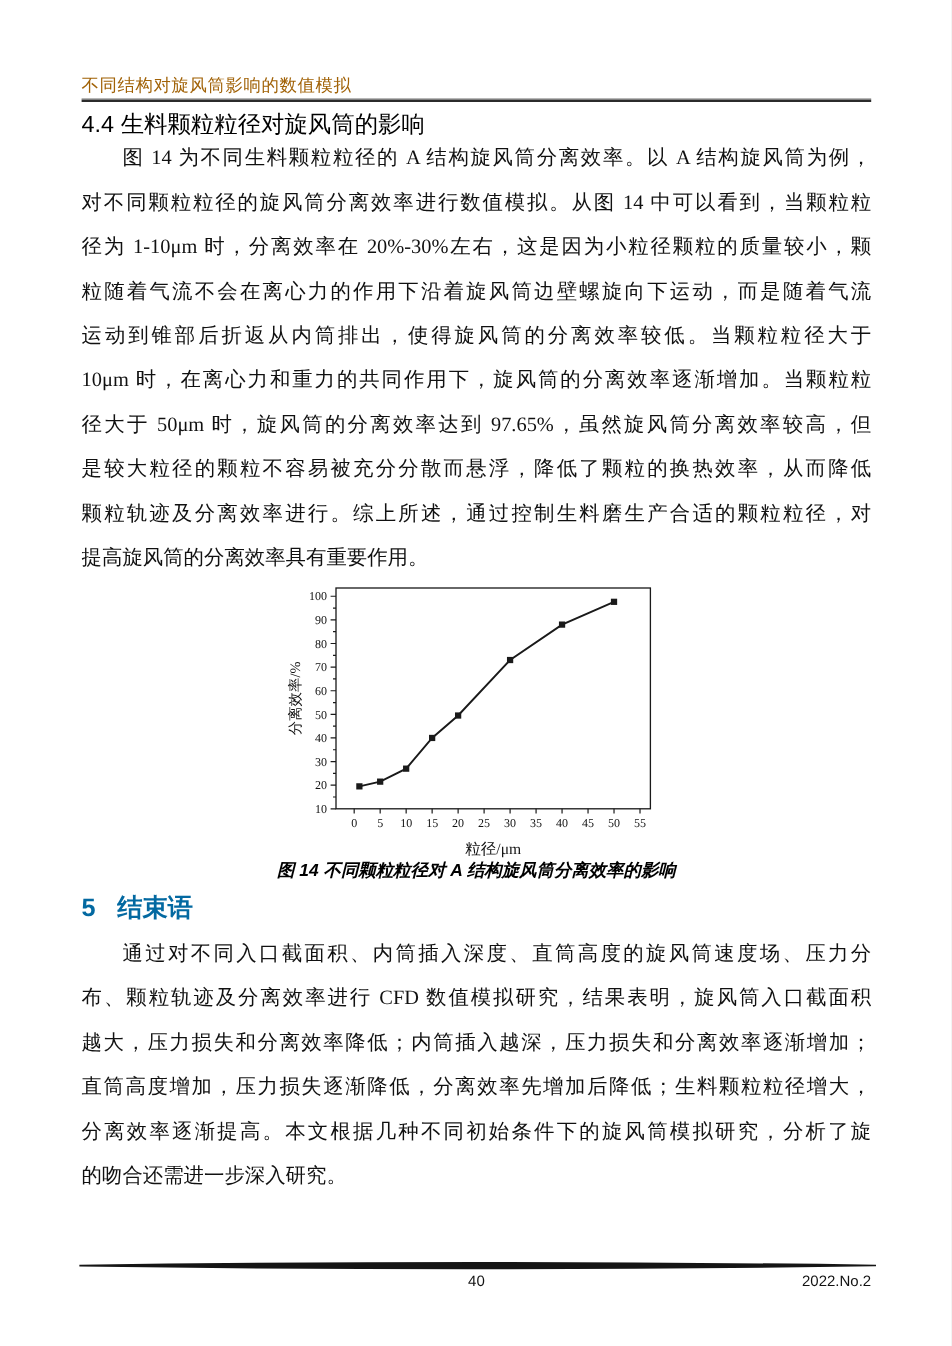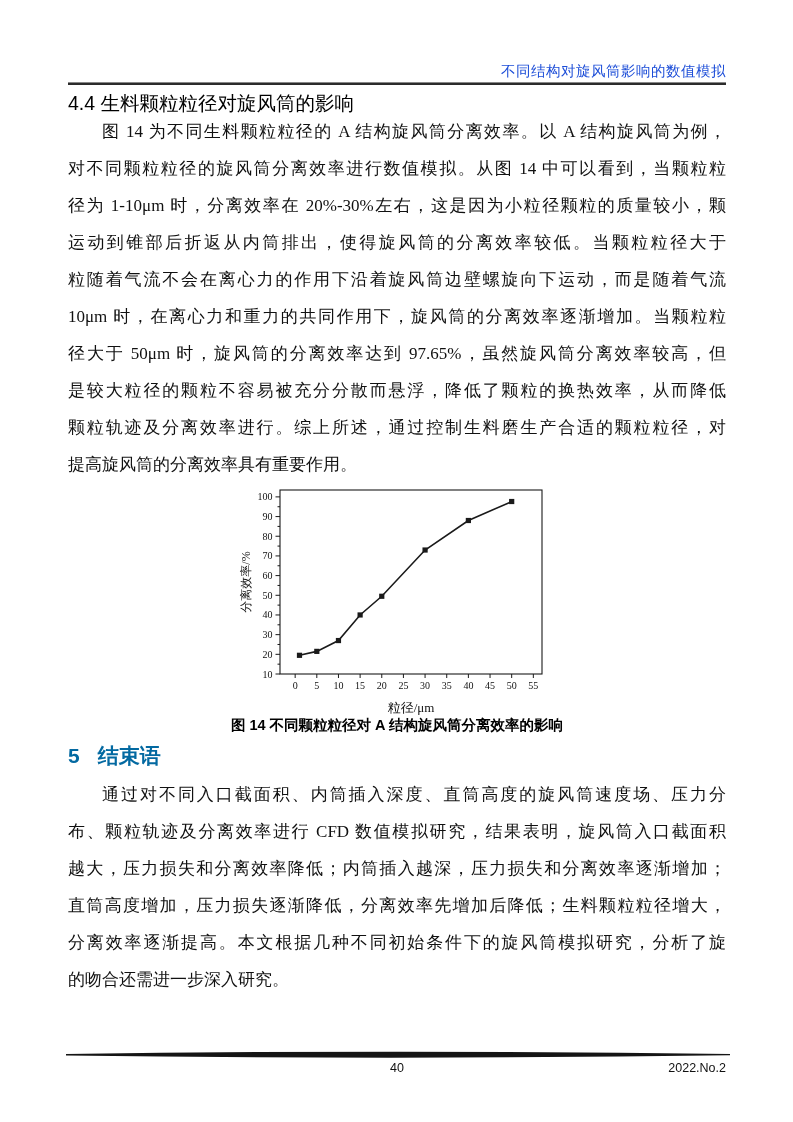--- a/index.html
+++ b/index.html
@@ -9,23 +9,23 @@
     width: 793px; height: 1122px;
     margin: 0 auto;
     background: #ffffff;
     font-family: "Liberation Serif", serif;
     color: #111111;
     overflow: hidden;
   }
 
   .header-title {
     position: absolute; top: 62px; left: 68px; width: 658px;
-    text-align: right;
+    text-align: left;
     font-size: 14.5px;
-    color: #1d4ed8;
+    color: #a16207;
     letter-spacing: 0.5px;
   }
   .header-rule {
     position: absolute; top: 82px; left: 68px; width: 658px;
     border-top: 1px solid #888;
     border-bottom: 2px solid #2b2b2b;
     height: 3px;
   }
 
   .h44 {
@@ -54,20 +54,21 @@
     position: absolute; top: 482px; left: 68px; width: 658px;
     display: flex; justify-content: center;
   }
   .figure-caption {
     position: absolute; top: 716px; left: 68px; width: 658px;
     text-align: center;
     font-family: "Liberation Sans", sans-serif;
     font-weight: bold;
     font-size: 14.5px;
     color: #000;
+    font-style: italic;
   }
 
   .h5 {
     position: absolute; top: 742px; left: 68px; width: 658px;
     font-family: "Liberation Sans", sans-serif;
     font-weight: bold;
     font-size: 21px;
     color: #0369a1;
   }
   .h5 .h5-num { margin-right: 18px; }
@@ -92,22 +93,22 @@
 
   <div class="header-title">不同结构对旋风筒影响的数值模拟</div>
   <div class="header-rule"></div>
 
   <div class="h44">4.4 生料颗粒粒径对旋风筒的影响</div>
 
   <div class="para para-1">
     <div class="pline first">图 14 为不同生料颗粒粒径的 A 结构旋风筒分离效率。以 A 结构旋风筒为例，</div>
     <div class="pline">对不同颗粒粒径的旋风筒分离效率进行数值模拟。从图 14 中可以看到，当颗粒粒</div>
     <div class="pline">径为 1-10μm 时，分离效率在 20%-30%左右，这是因为小粒径颗粒的质量较小，颗</div>
+    <div class="pline">粒随着气流不会在离心力的作用下沿着旋风筒边壁螺旋向下运动，而是随着气流</div>
     <div class="pline">运动到锥部后折返从内筒排出，使得旋风筒的分离效率较低。当颗粒粒径大于</div>
-    <div class="pline">粒随着气流不会在离心力的作用下沿着旋风筒边壁螺旋向下运动，而是随着气流</div>
     <div class="pline">10μm 时，在离心力和重力的共同作用下，旋风筒的分离效率逐渐增加。当颗粒粒</div>
     <div class="pline">径大于 50μm 时，旋风筒的分离效率达到 97.65%，虽然旋风筒分离效率较高，但</div>
     <div class="pline">是较大粒径的颗粒不容易被充分分散而悬浮，降低了颗粒的换热效率，从而降低</div>
     <div class="pline">颗粒轨迹及分离效率进行。综上所述，通过控制生料磨生产合适的颗粒粒径，对</div>
     <div class="pline last">提高旋风筒的分离效率具有重要作用。</div>
   </div>
 
   <div class="figure-wrap">
     <svg id="chart-svg" width="322" height="234" viewBox="0 0 322 234">
         <rect x="44" y="8" width="262" height="184" fill="none" stroke="#1a1a1a" stroke-width="1.1"></rect>

